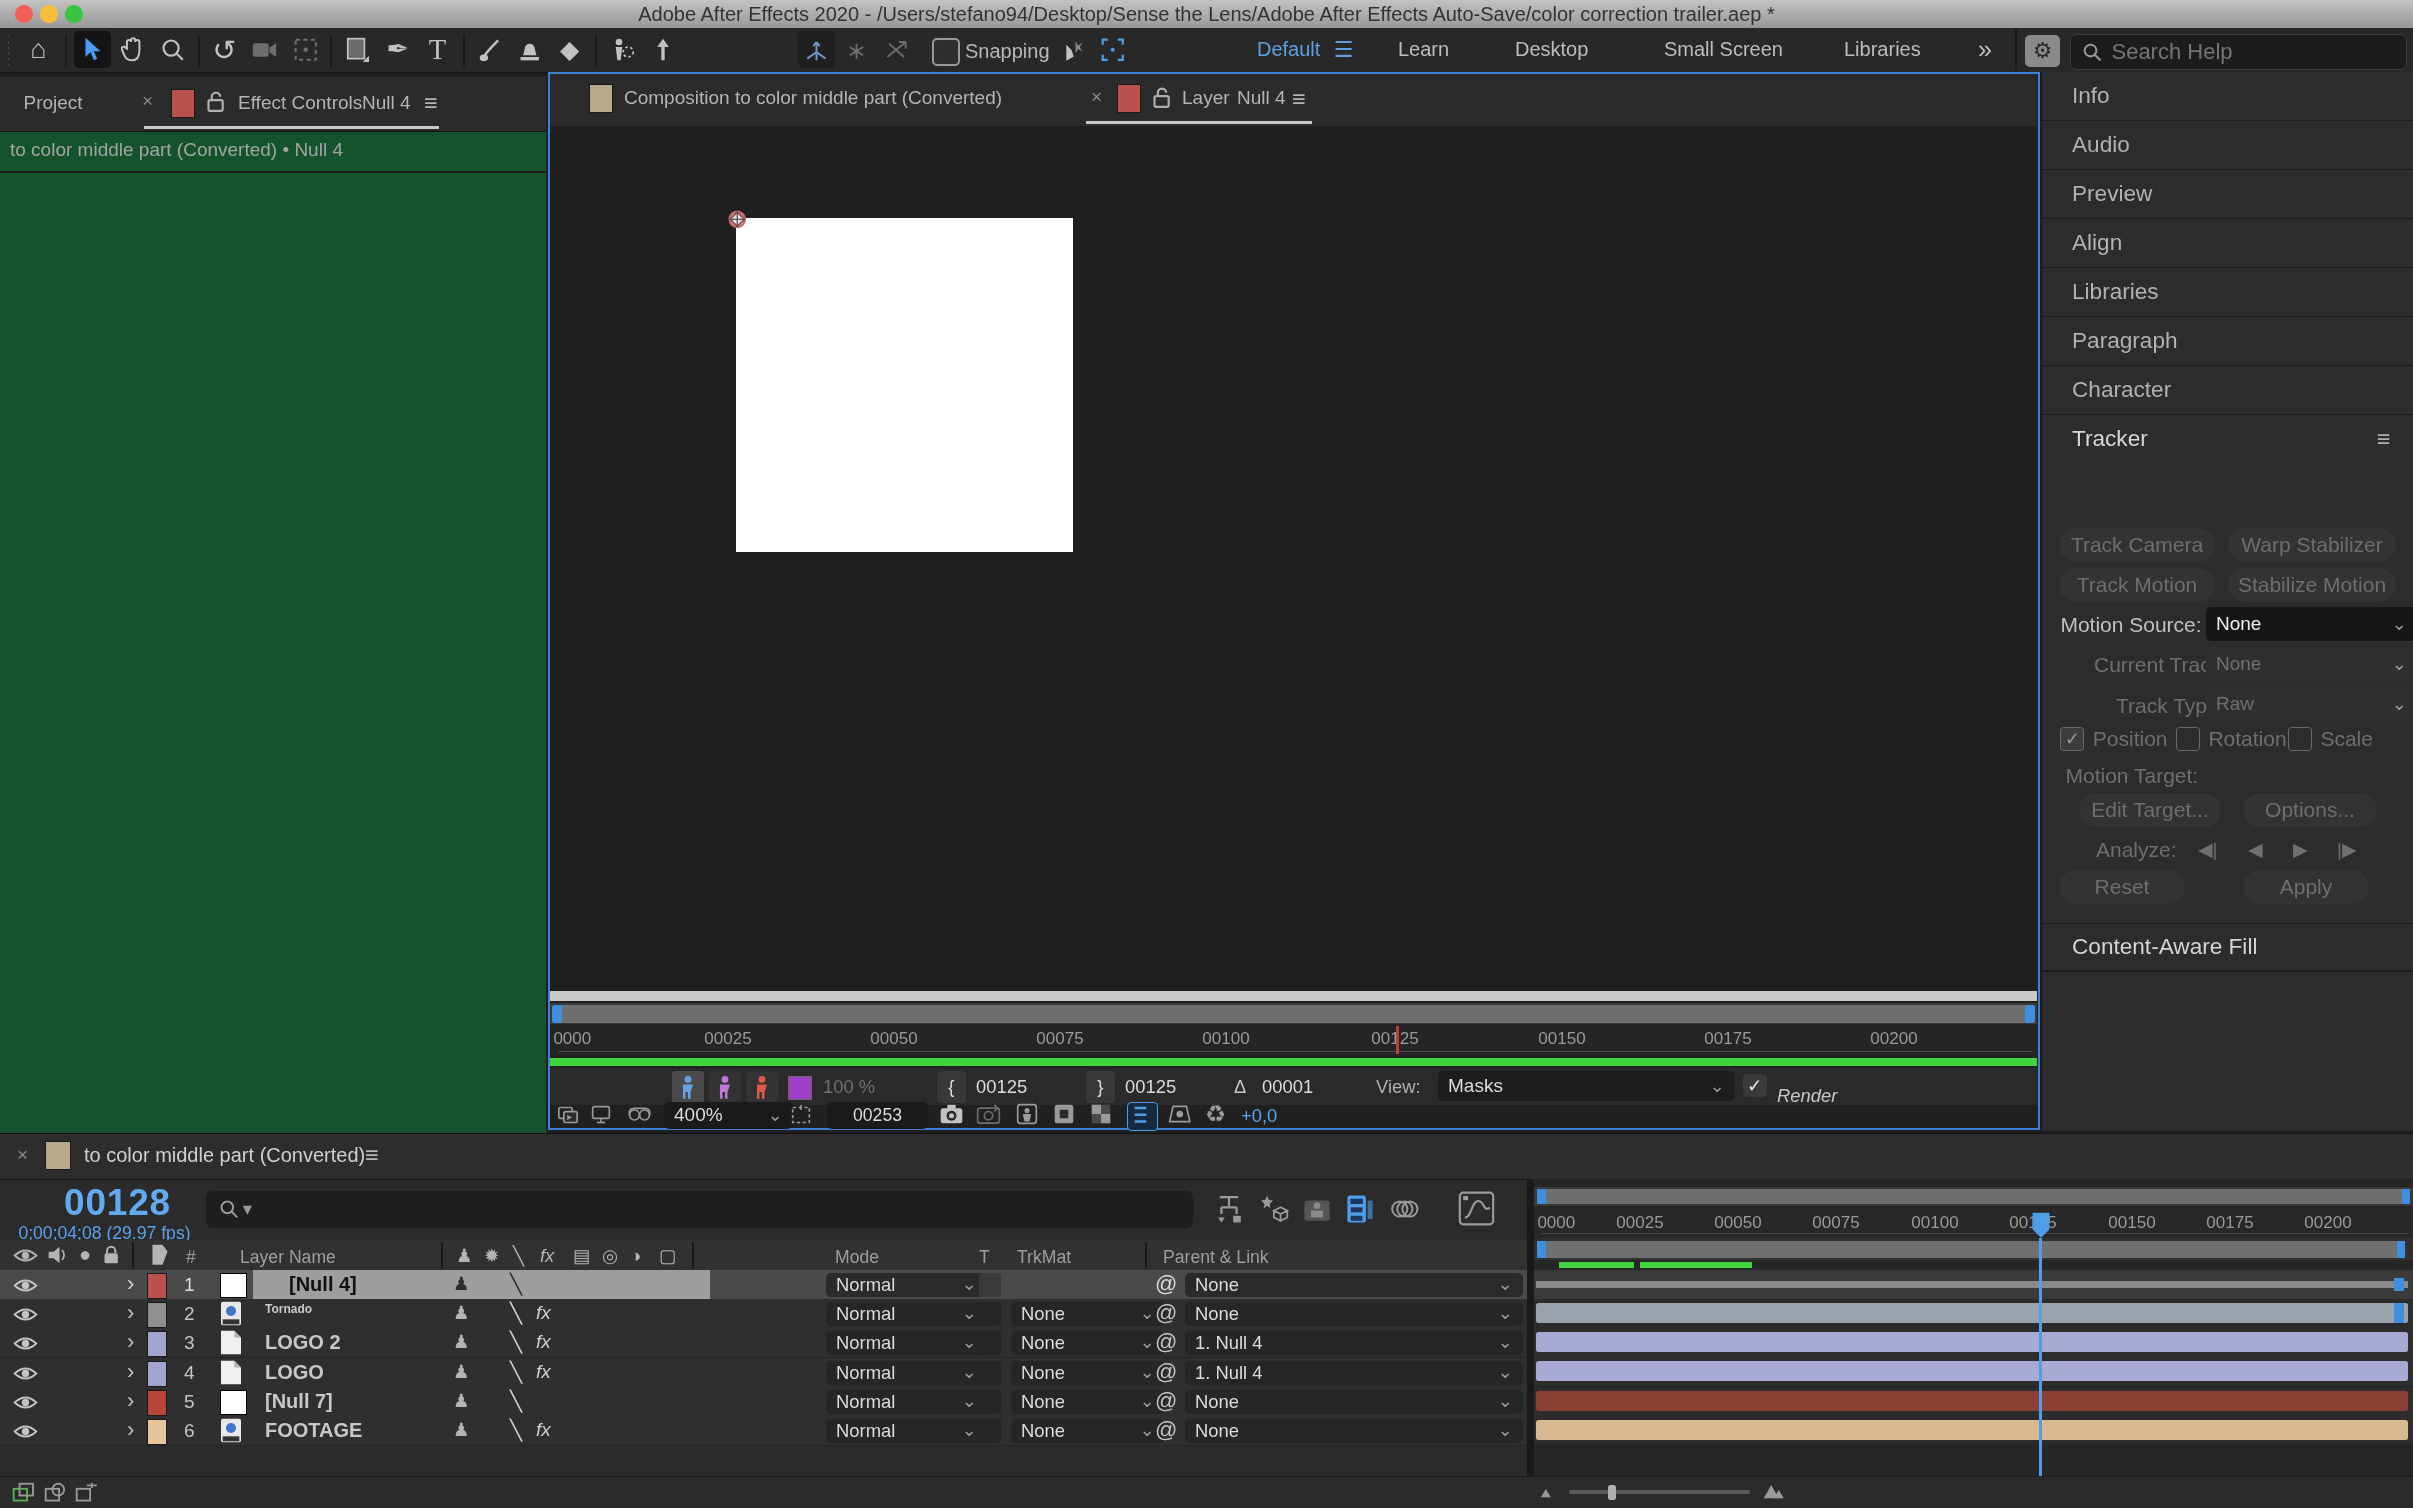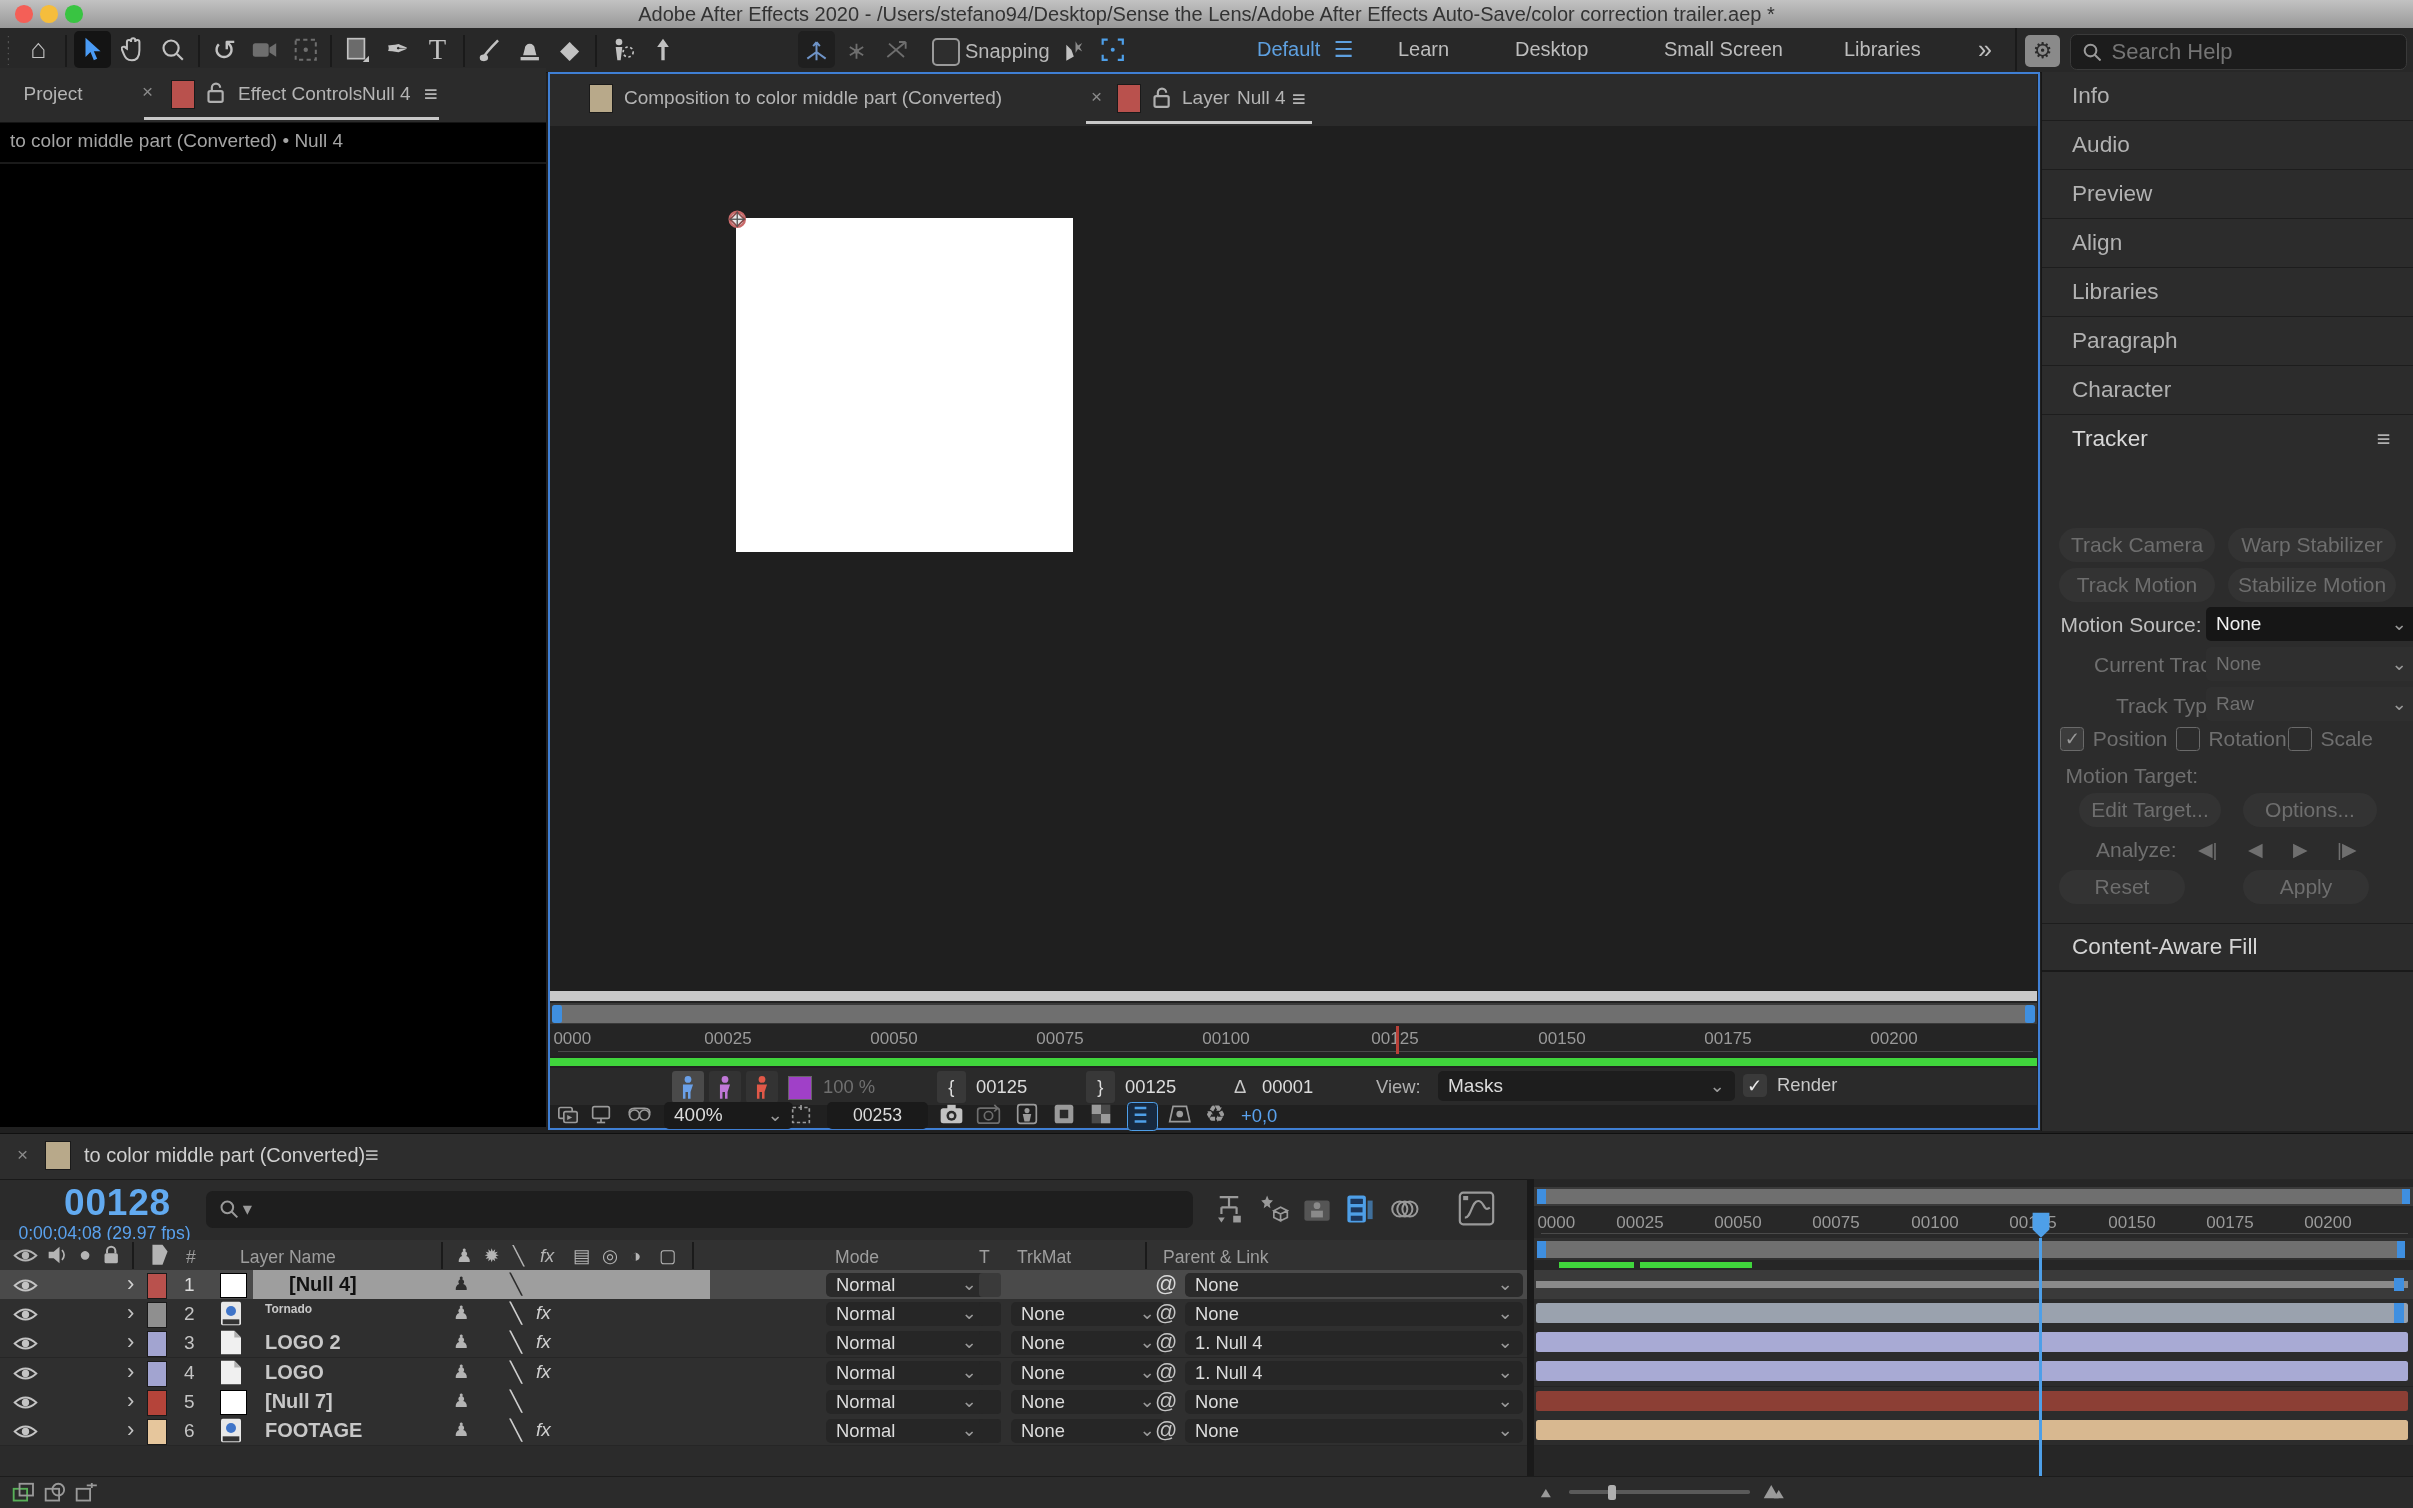--- a/index.html
+++ b/index.html
@@ -176,21 +176,21 @@
       <span class="icon" style="margin:0 8.4px 0 11.7px;">
           <svg width="18.4" height="18.4" viewBox="0 0 22 22">
             <circle cx="9" cy="9" r="7" fill="none" stroke="#9a9a9a" stroke-width="2.4"></circle>
             <line x1="14" y1="14" x2="21" y2="21" stroke="#9a9a9a" stroke-width="2.4"></line>
           </svg>
         </span>
       <input style="background: transparent; border: none; outline: none; color: rgb(207, 207, 207); font-size: 22px; width: 277px;" placeholder="Search Help">
     </div>
   </div>
 
-  <div class="p" style="left:0;top:68px;width:546px;height:1059px;background:#000000;">
+  <div class="p" style="left:0;top:77px;width:546px;height:1059px;background:#14532d;">
     <div class="p" style="left:0;top:0;width:546px;height:54px;background:#2b2b2b;border-bottom:1.7px solid #141414;">
       <span class="p tabtx" style="left:23.5px;top:15px;">Project</span>
       <span class="p tabtx" style="left:142px;top:13.4px;color:#8a8a8a;">×</span>
       <span class="p swatch" style="left: 171px; top: 11.7px; width: 22px; height: 27px; background: rgb(185, 81, 77);"></span>
       <span class="p icon" style="left:206px;top:13.4px;">
           <svg width="20" height="23.5" viewBox="0 0 24 28">
             <rect x="3" y="12" width="17" height="13" rx="2" fill="none" stroke="#b0b0b0" stroke-width="2.6"></rect>
             <path d="M7 12 V8 a5 5 0 0 1 10 0" fill="none" stroke="#b0b0b0" stroke-width="2.6"></path>
           </svg>
         </span>
@@ -278,21 +278,21 @@
       <div class="p" style="left:536px;top:2.5px;width:28.5px;height:32px;background:#383838;border-radius:3.4px;text-align:center;line-height:32px;color:#ddd;">}</div>
       <span class="p" style="left:575px;top:7.5px;color:#dcdcdc;">00125</span>
       <span class="p" style="left:684px;top:7.5px;color:#c8c8c8;">Δ</span>
       <span class="p" style="left:712px;top:7.5px;color:#dcdcdc;">00001</span>
       <span class="p" style="left:826px;top:7.5px;color:#b0b0b0;">View:</span>
       <div class="p dd" style="left:888px;top:3.4px;width:277px;height:30px;">
         <span>Masks</span>
         <span class="chv">⌄</span>
       </div>
       <div class="p" style="left:1193px;top:5.9px;width:23.5px;height:23.5px;background:#3a3a3a;border-radius:4.2px;text-align:center;line-height:23.5px;color:#e8e8e8;font-size:18.4px;">✓</div>
-      <span class="p" style="left:1227px;top:6px;color:#c8c8c8;">Render</span>
+      <span class="p" style="left:1227px;top:17px;color:#c8c8c8;font-style:italic;">Render</span>
     </div>
 
     <div class="p" style="left:0;top:1031px;width:1487px;height:22px;background:#202020;font-size:17.6px;">
       <span class="p icon" style="left:6.7px;top:0px;">
           <svg width="22" height="20" viewBox="0 0 26 24">
             <rect x="2" y="3" width="16" height="13" rx="2" fill="none" stroke="#9a9a9a" stroke-width="2"></rect>
             <rect x="8" y="8" width="16" height="13" rx="2" fill="#2a2a2a" stroke="#9a9a9a" stroke-width="2"></rect>
             <path d="M12 12 l6 3 -6 3 z" fill="#9a9a9a"></path>
           </svg>
         </span>

